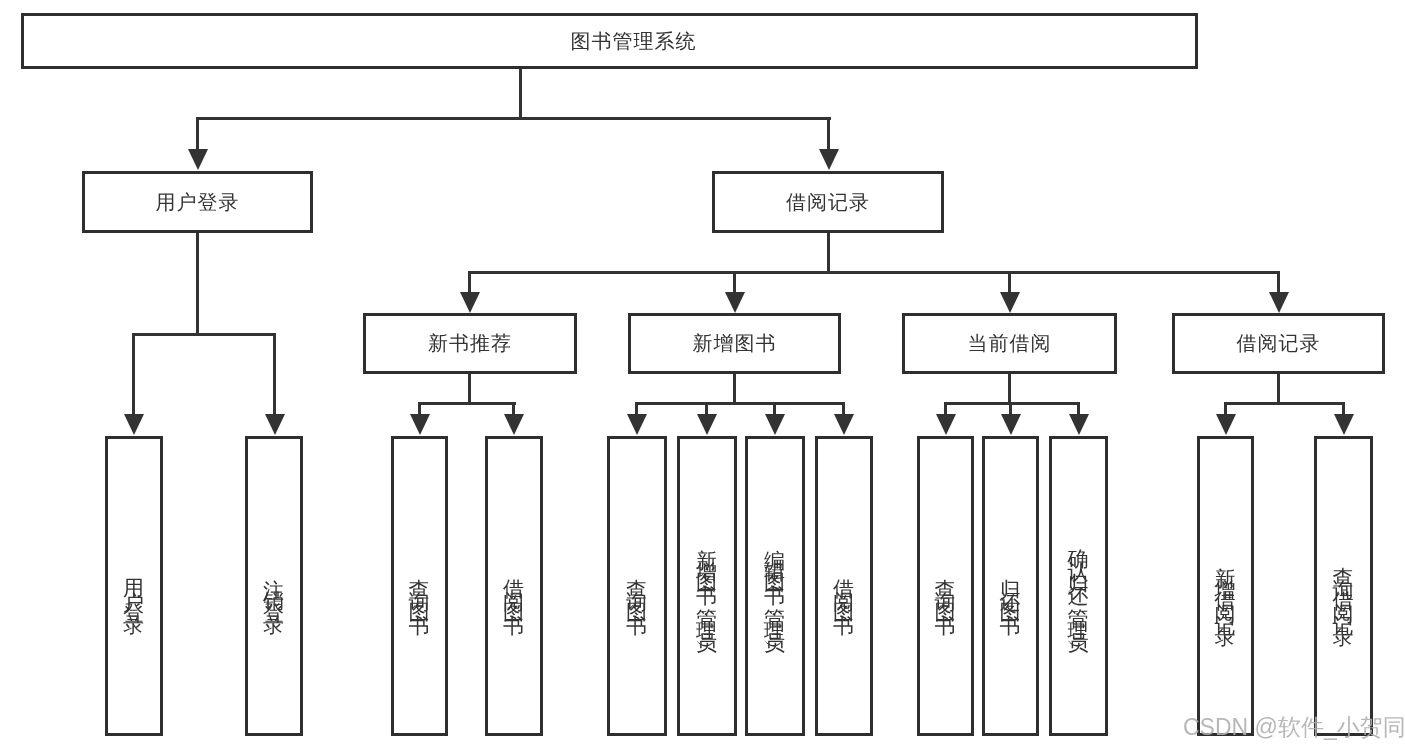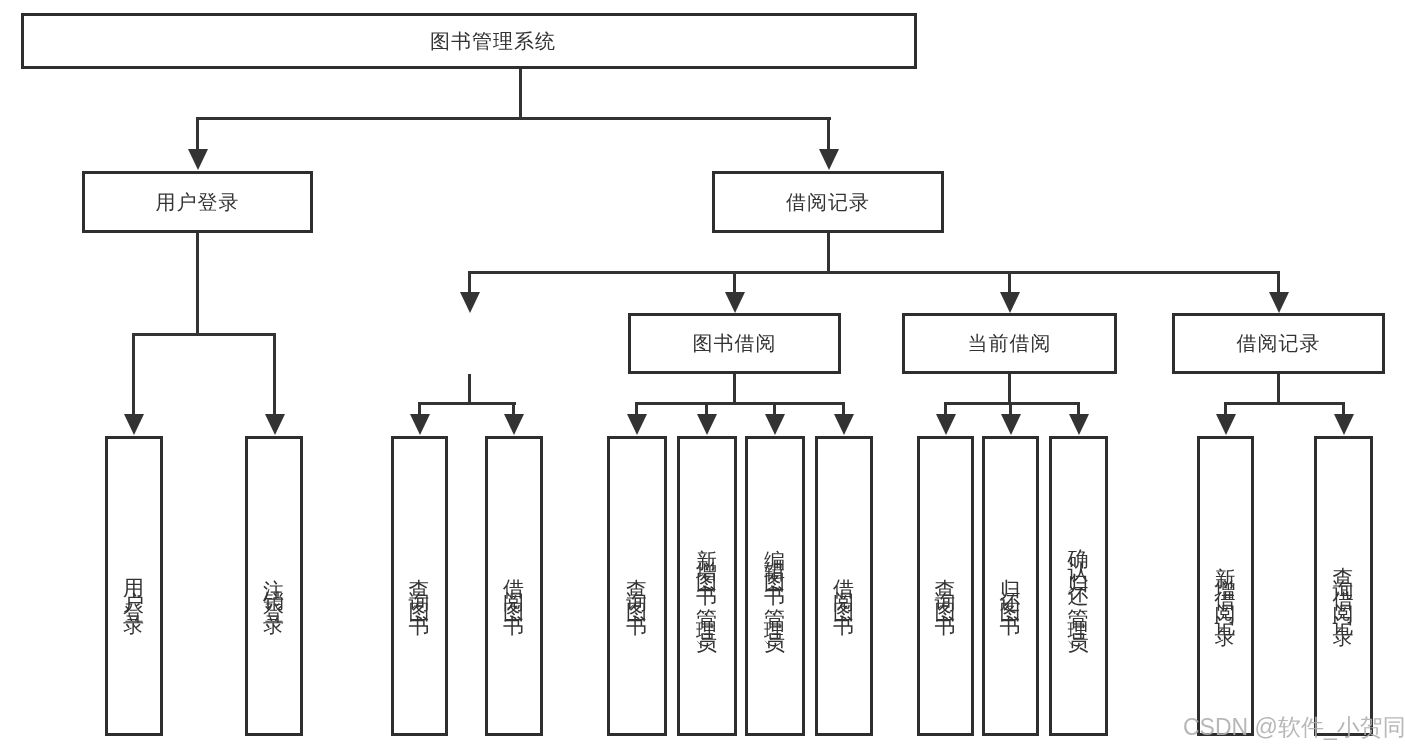--- a/index.html
+++ b/index.html
@@ -111,33 +111,36 @@
   <div class="ln" style="left:1077px;top:402px;width:3px;height:13px;"></div>
   <div class="ah" style="left:1069px;top:414px;"></div>
 
   <div class="ln" style="left:1277px;top:374px;width:3px;height:30px;"></div>
   <div class="ln" style="left:1224px;top:402px;width:121px;height:3px;"></div>
   <div class="ln" style="left:1224px;top:402px;width:3px;height:13px;"></div>
   <div class="ah" style="left:1216px;top:414px;"></div>
   <div class="ln" style="left:1342px;top:402px;width:3px;height:13px;"></div>
   <div class="ah" style="left:1334px;top:414px;"></div>
 
-  <div class="node" style="left:21px;top:13px;width:896px;height:56px;padding-left:48px;">
+  <div class="node" style="left:21px;top:13px;width:1177px;height:56px;padding-left:48px;">
     <span class="hlabel">图书管理系统</span>
   </div>
 
   <div class="node" style="left:82px;top:171px;width:231px;height:62px;">
     <span class="hlabel">用户登录</span>
   </div>
   <div class="node" style="left:712px;top:171px;width:232px;height:62px;">
     <span class="hlabel">借阅记录</span>
   </div>
 
+  <div class="node" style="left:363px;top:313px;width:214px;height:61px;">
+    <span class="hlabel">新书推荐</span>
+  </div>
   <div class="node" style="left:628px;top:313px;width:213px;height:61px;">
-    <span class="hlabel">图书借阅</span>
+    <span class="hlabel">新增图书</span>
   </div>
   <div class="node" style="left:1172px;top:313px;width:213px;height:61px;">
     <span class="hlabel">借阅记录</span>
   </div>
   <div class="node" style="left:902px;top:313px;width:215px;height:61px;">
     <span class="hlabel">当前借阅</span>
   </div>
 
   <div class="node vnode" style="left:105px;top:436px;width:58px;height:300px;">
     <span class="vlabel">用户登录</span>

